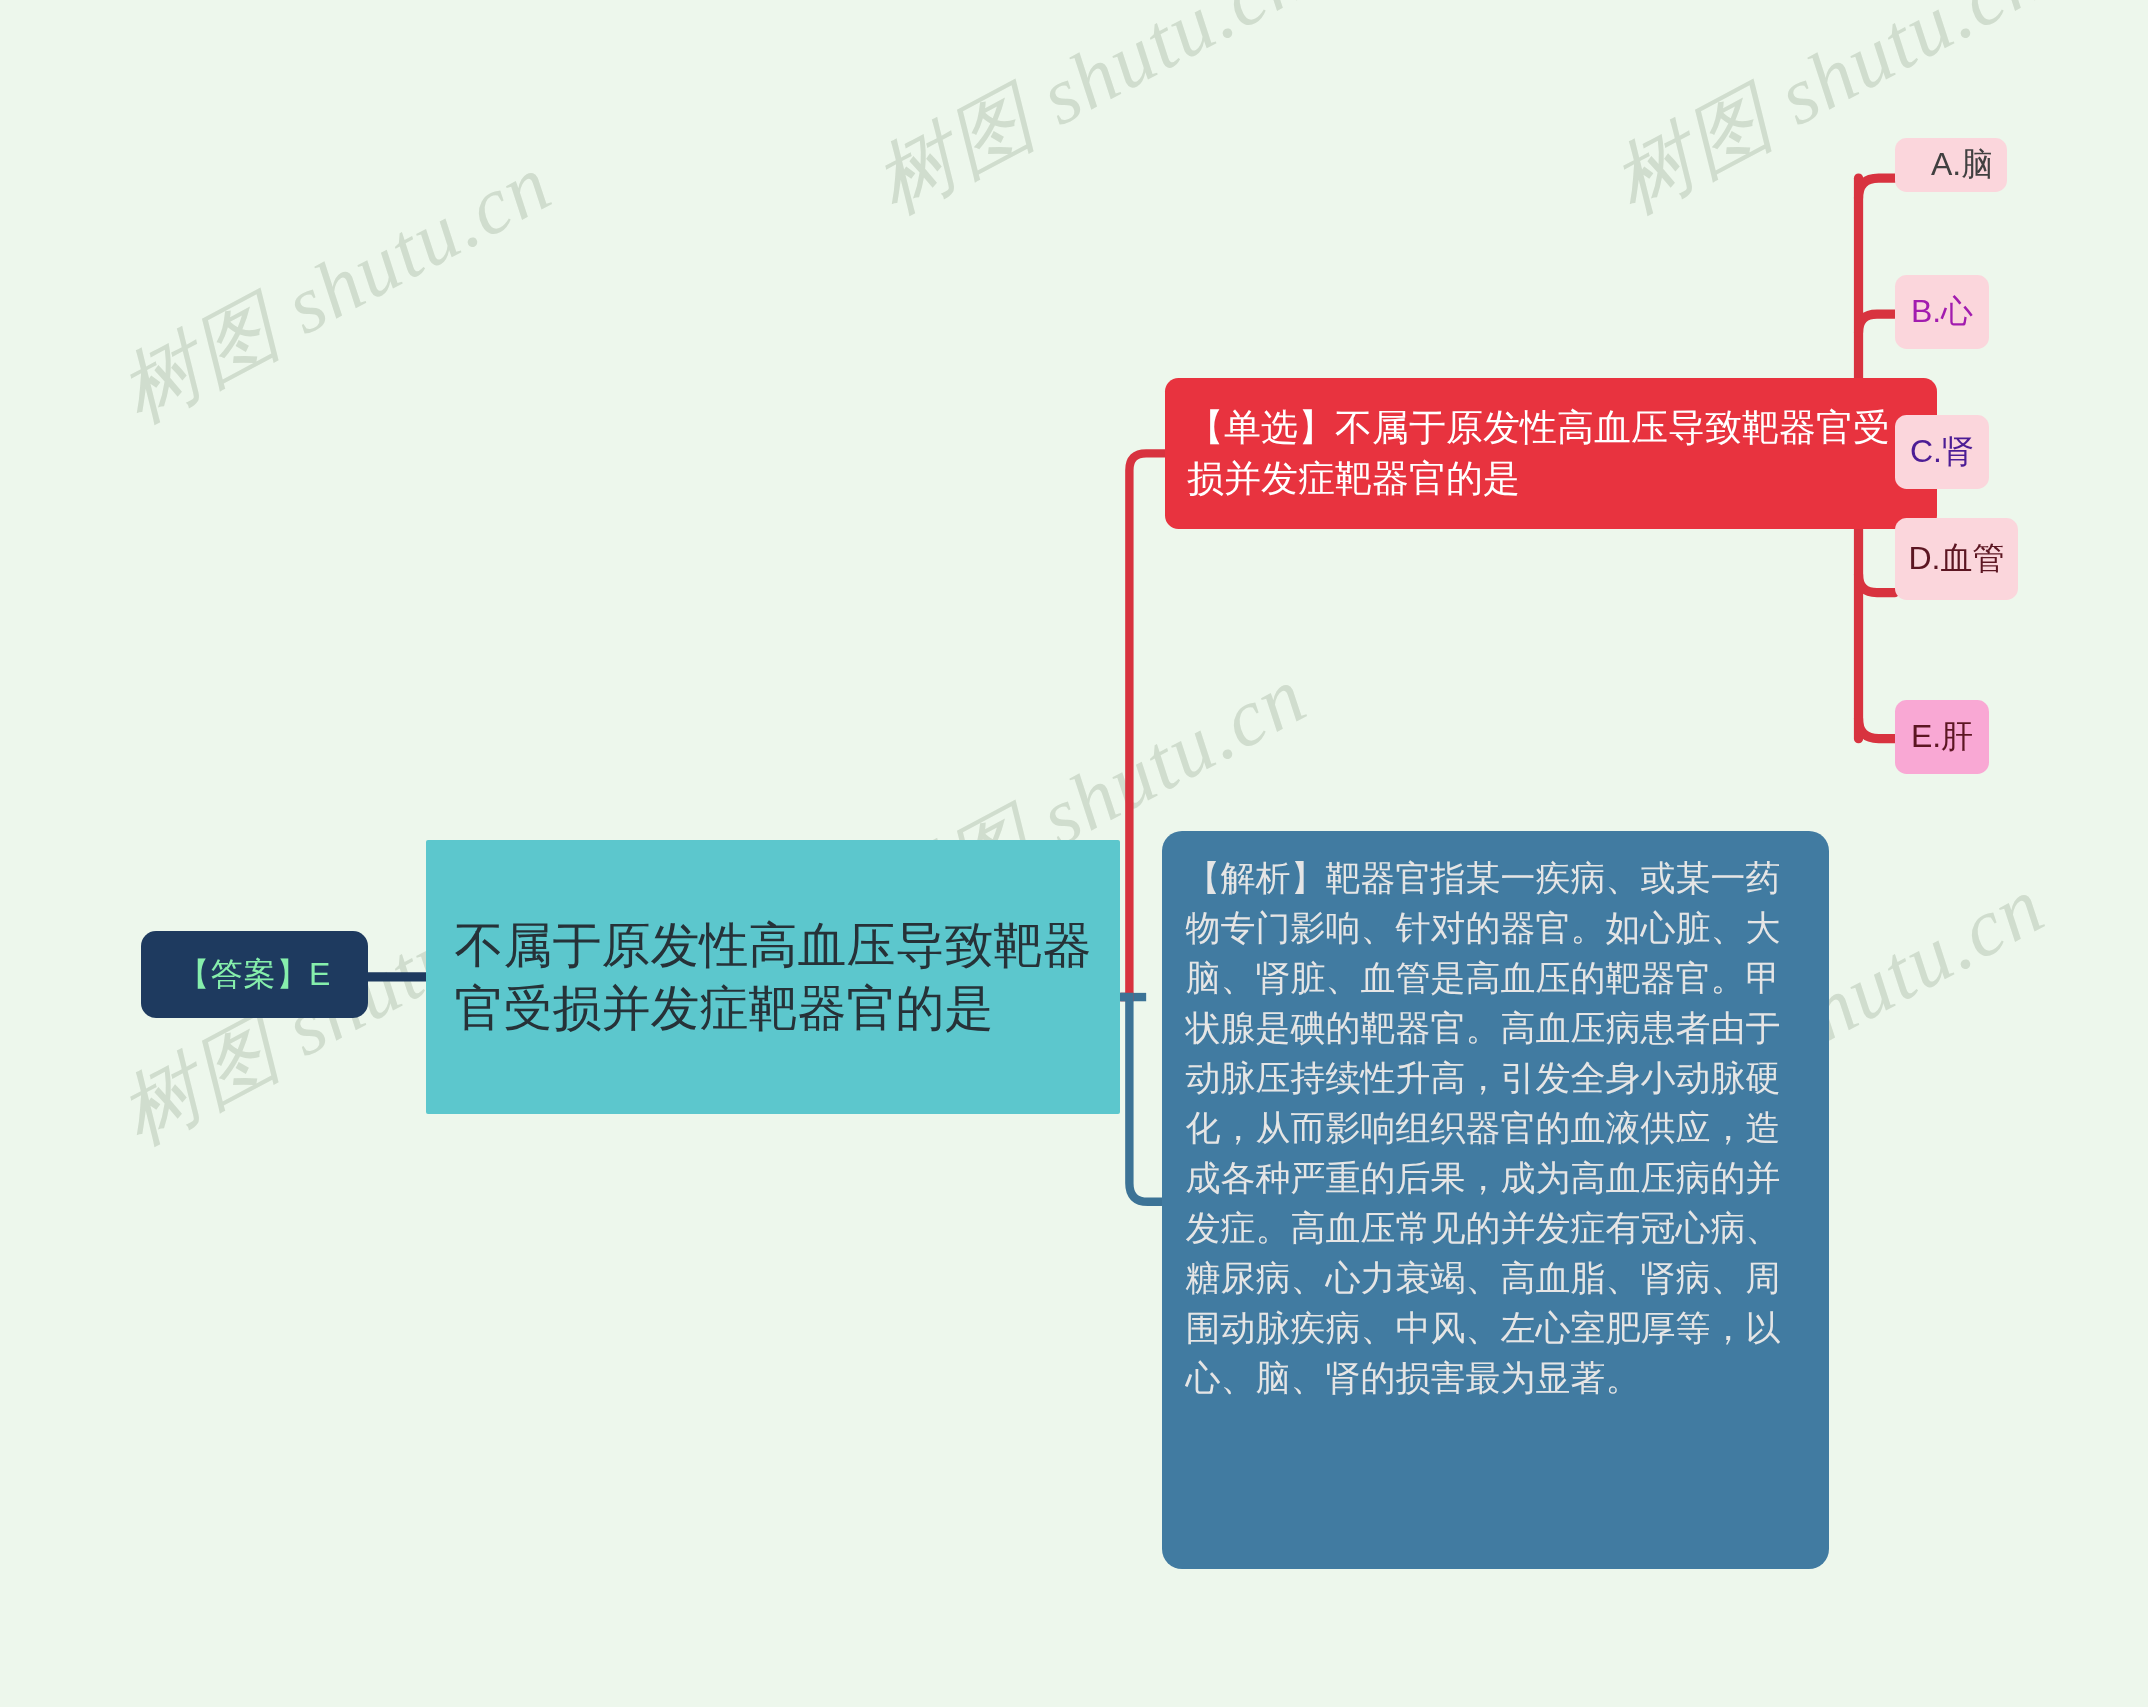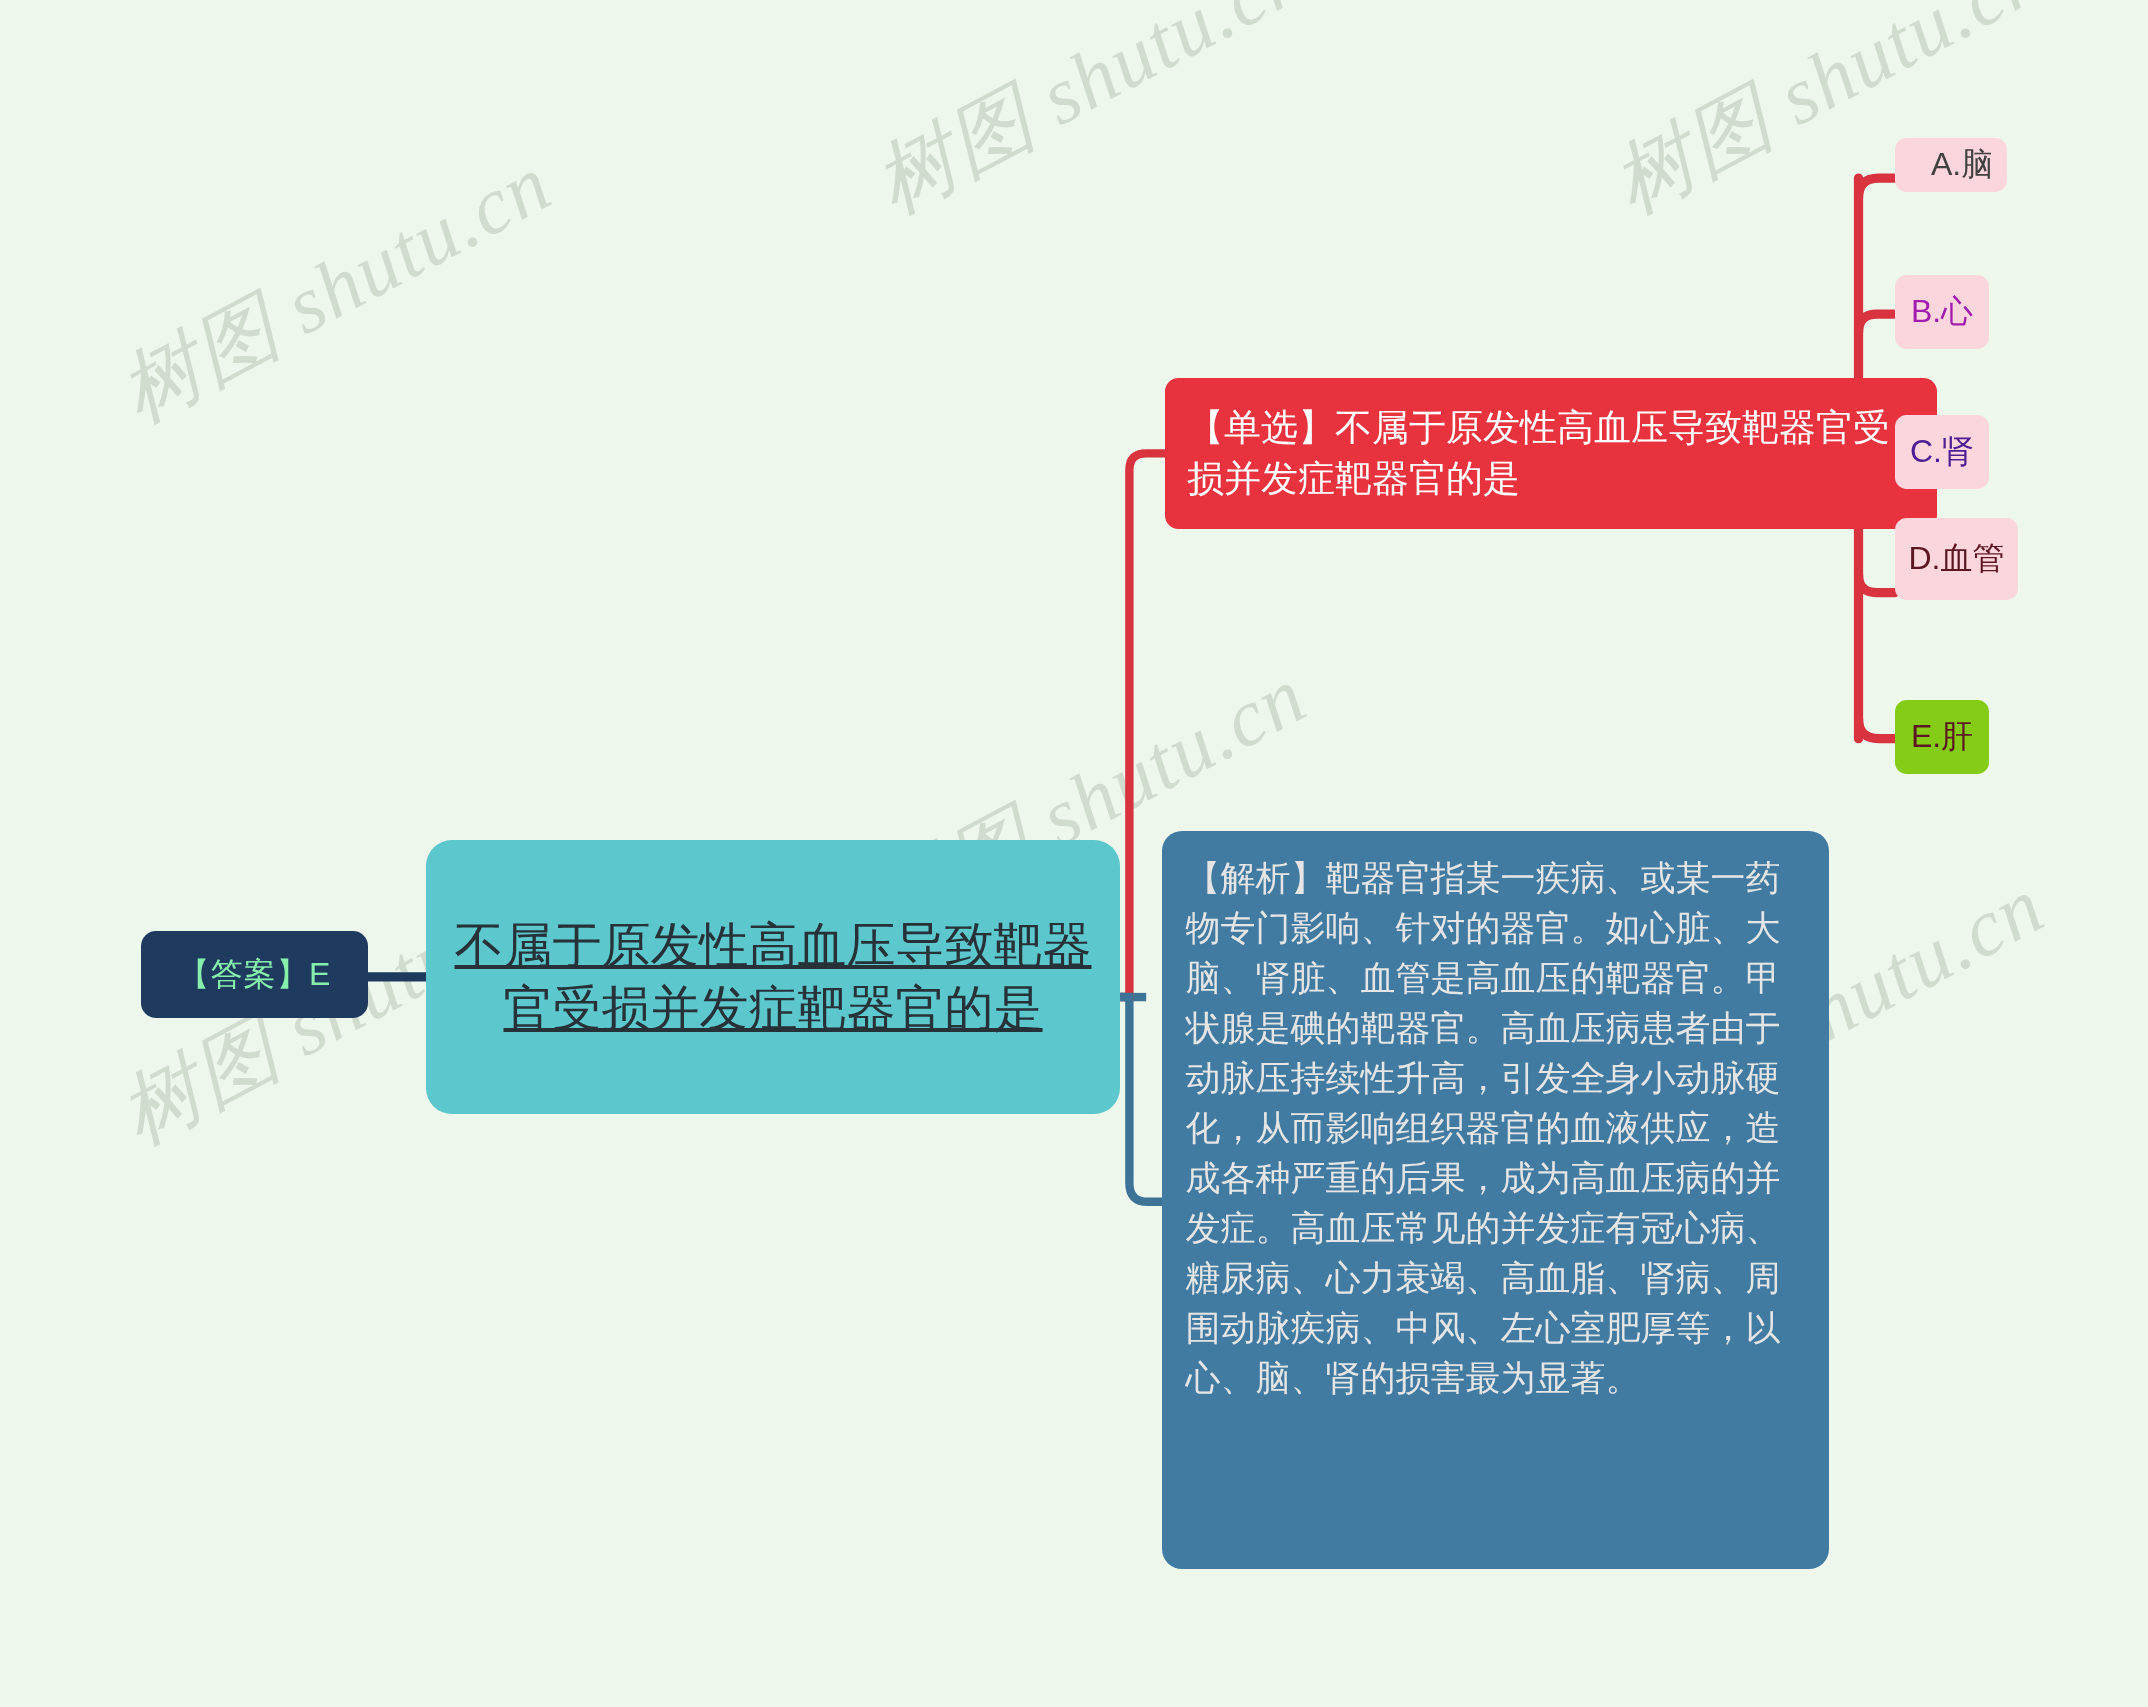--- a/index.html
+++ b/index.html
@@ -60,27 +60,26 @@
     font-size: 32px;
     letter-spacing: 0.8px;
   }
 
   .node-root {
     left: 426px;
     top: 840px;
     width: 694px;
     height: 274px;
     background: #5cc7cd;
-    border-radius: 26px;
+    border-radius: 2px;
     color: #263238;
     font-size: 49px;
     line-height: 1.28;
-    text-align: center;
+    text-align: left;
     padding: 0 28.5px;
-    text-decoration: underline;
   }
 
   .node-question {
     left: 1165px;
     top: 378px;
     width: 772px;
     height: 151px;
     background: #e8333f;
     border-radius: 13.4px;
     color: #ffffff;
@@ -174,19 +173,19 @@
       </div>
       <div class="chip" style="left: 1895px; top: 275px; height: 74px; min-width: 94px; background: rgb(251, 214, 220); color: #a21caf;">
         <span>B.心</span>
       </div>
       <div class="chip" style="left: 1895px; top: 415px; height: 74px; min-width: 94px; background: rgb(251, 214, 220); color: #4c1d95;">
         <span>C.肾</span>
       </div>
       <div class="chip" style="left: 1895px; top: 518px; height: 82px; min-width: 94px; background: rgb(251, 214, 220); color: rgb(92, 22, 34);">
         <span>D.血管</span>
       </div>
-      <div class="chip" style="left: 1895px; top: 700px; height: 74px; min-width: 94px; background: #84cc16; color: rgb(92, 22, 34);">
+      <div class="chip" style="left: 1895px; top: 700px; height: 74px; min-width: 94px; background: #f9a8d4; color: rgb(92, 22, 34);">
         <span>E.肝</span>
       </div>
     </div>
 
 </div>
 
 
 </body></html>

